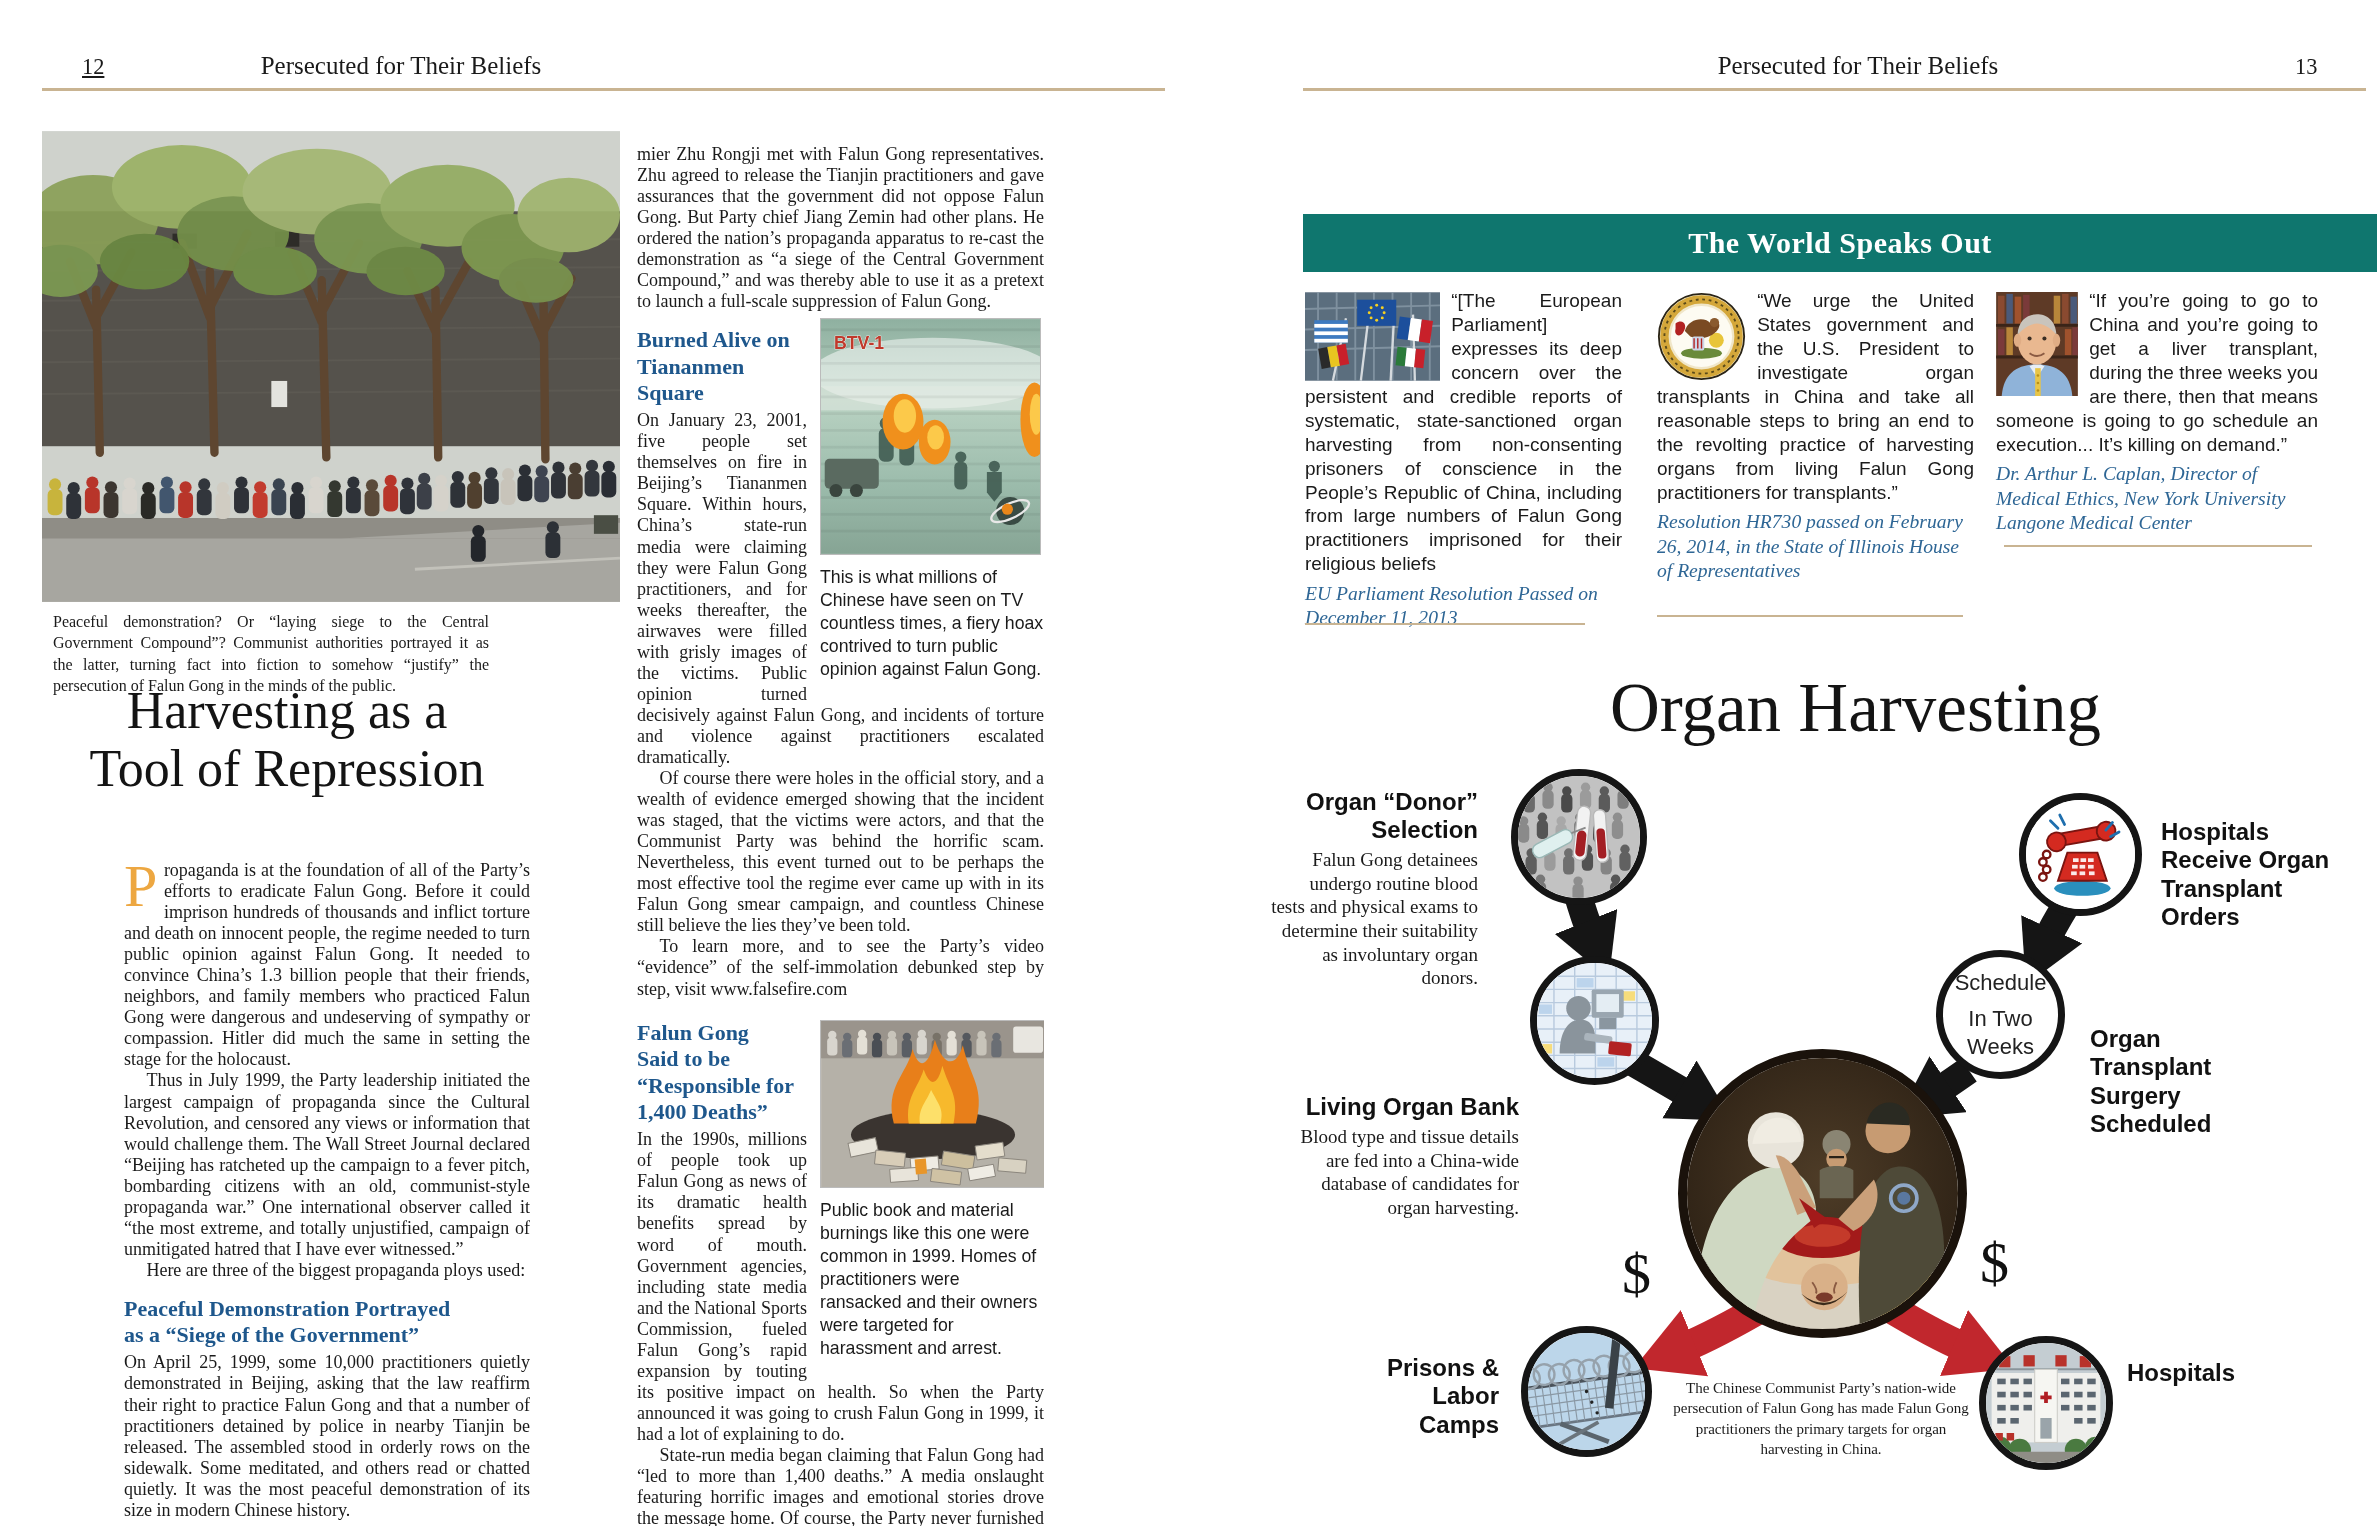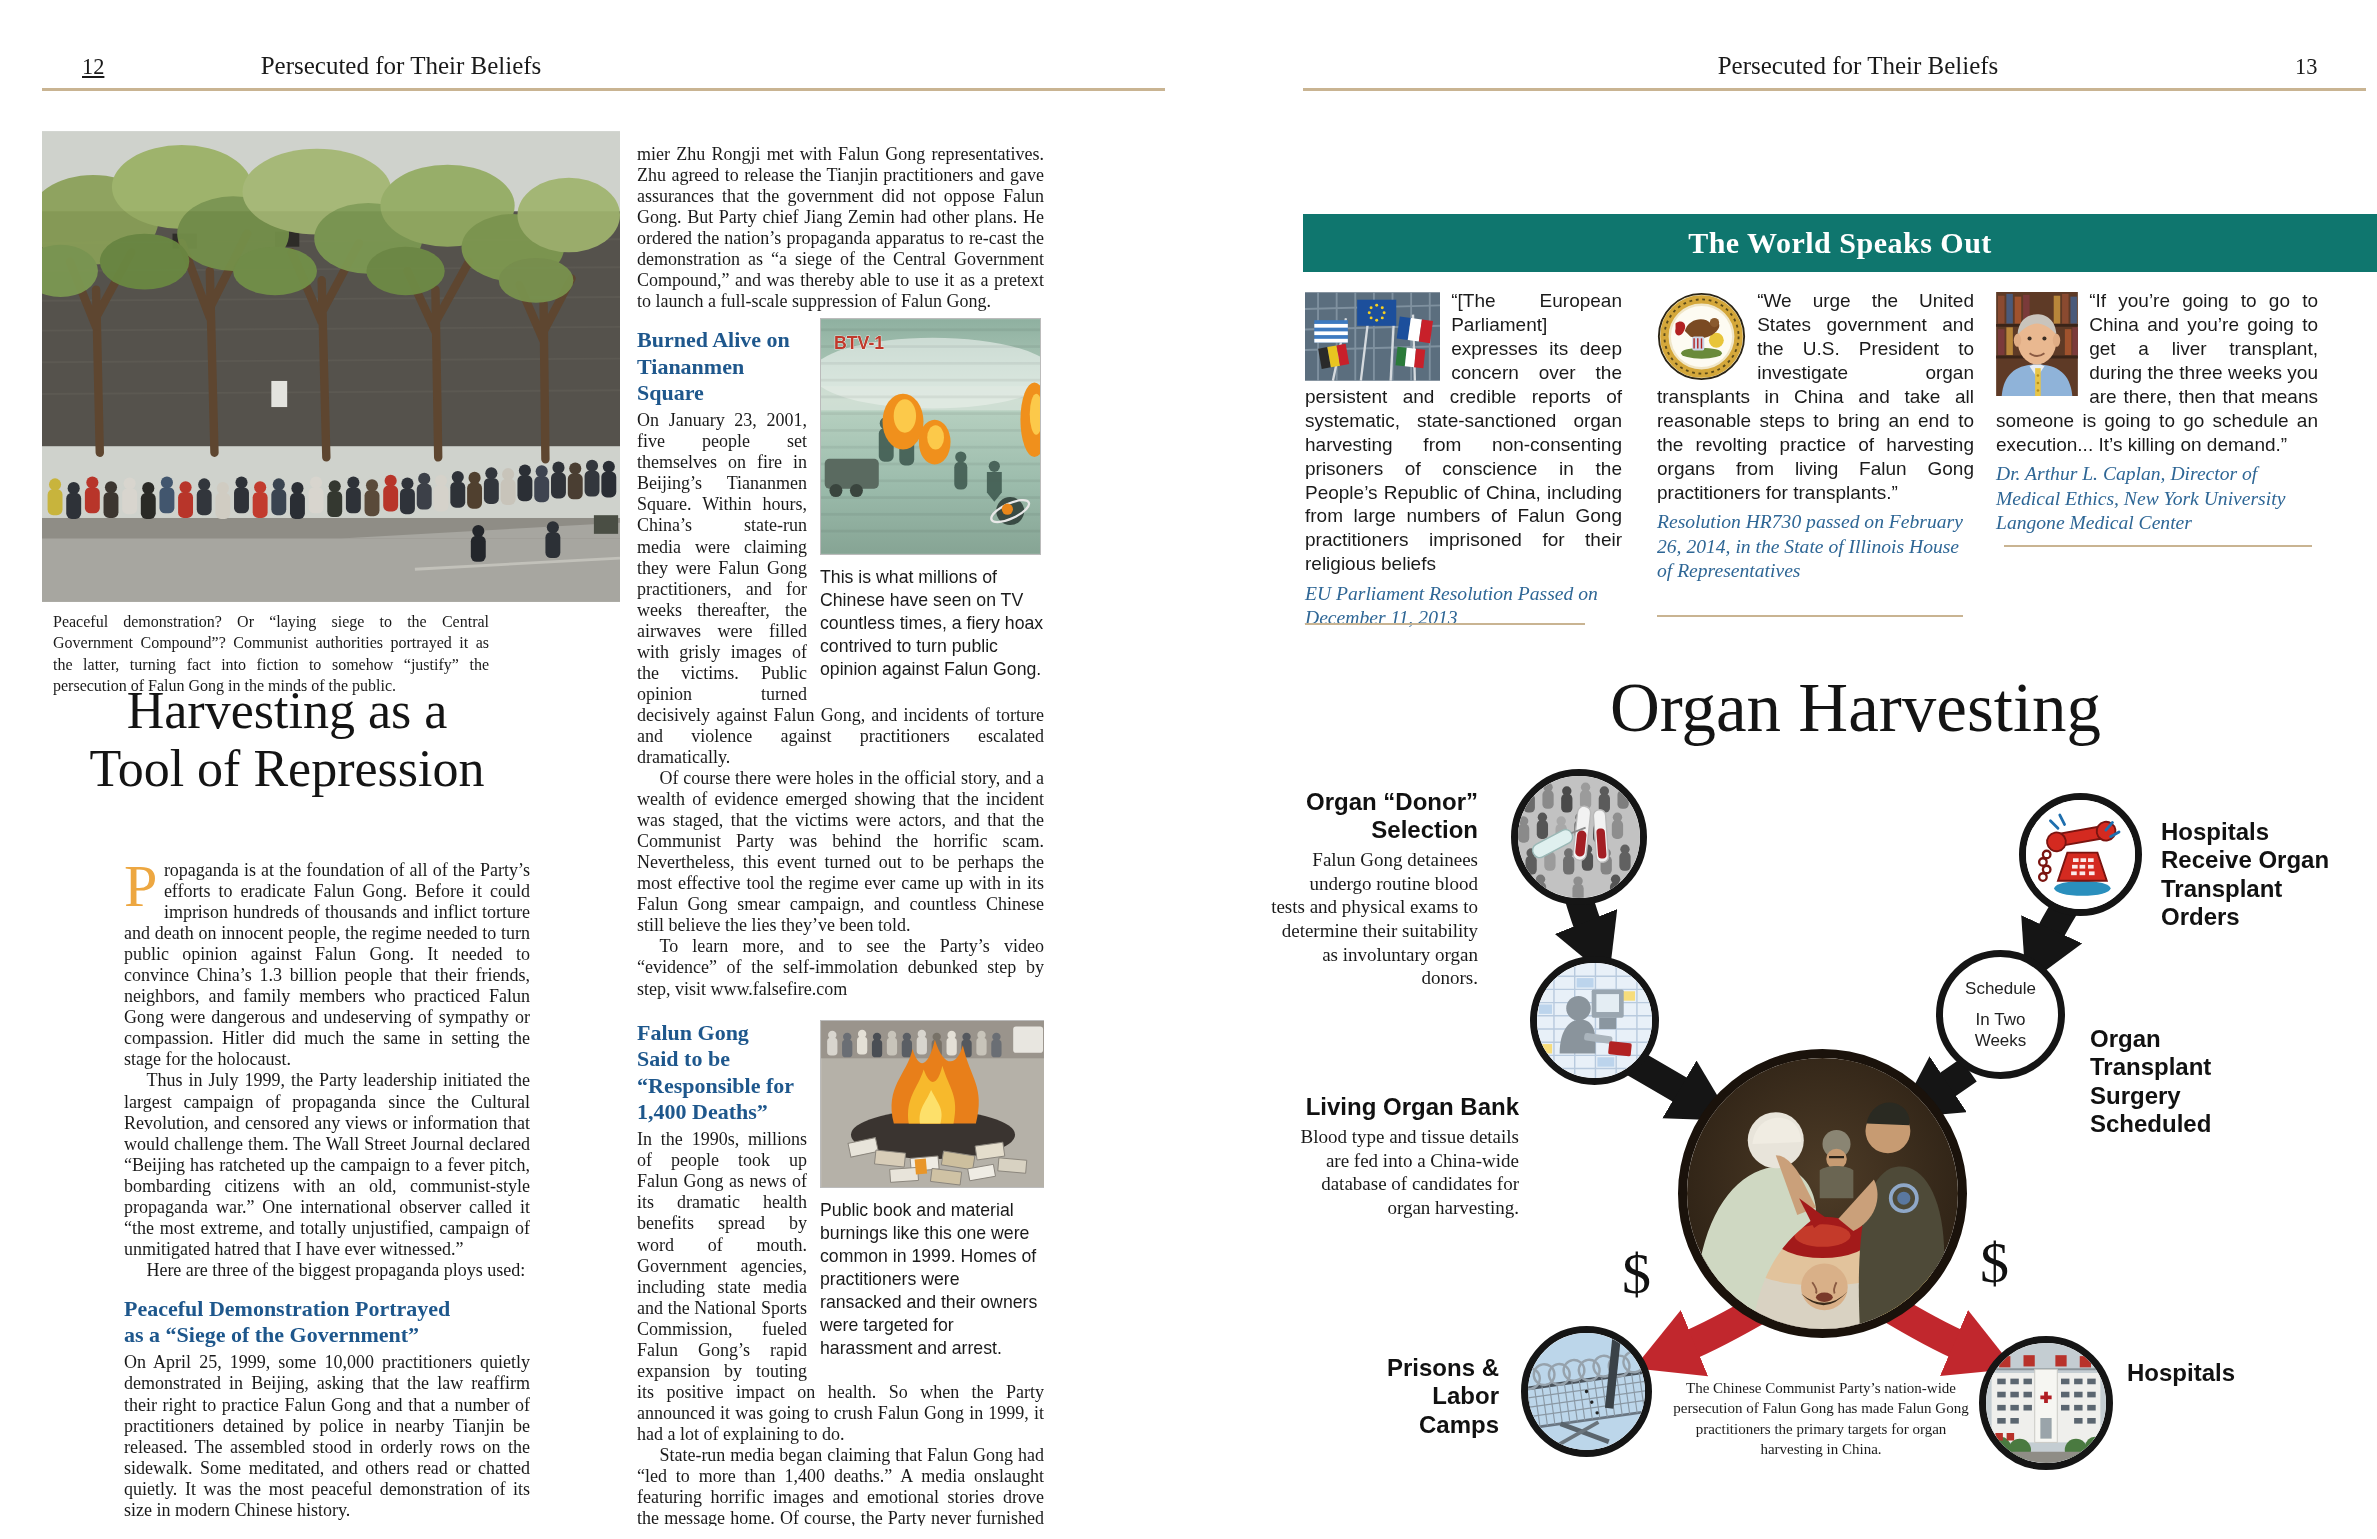--- a/index.html
+++ b/index.html
@@ -32,21 +32,21 @@
     font-size:19.6px;line-height:1.25;margin-top:5.6px;text-align:left;}
   .colrule{height:1.9px;background:#c9b492;}
   .organ-title{text-align:center;font-size:69px;color:#141414;}
   .ig-label{font-family:"Liberation Sans",sans-serif;font-weight:bold;font-size:24px;line-height:1.18;color:#111;}
   .ig-body{font-family:"Liberation Serif",serif;font-weight:normal;font-size:19px;line-height:1.24;color:#1a1a1a;margin-top:3.7px;}
   .t-right{text-align:right;}
   .ig-circle{position:absolute;border-radius:50%;border:7.5px solid #151515;overflow:hidden;
     background:#fff;box-sizing:border-box;}
   .ig-circle svg{display:block;width:100%;height:100%;}
   .schedule-circle{display:flex;flex-direction:column;align-items:center;justify-content:center;
-    font-family:"Liberation Sans",sans-serif;font-size:17px;color:#222;line-height:1.25;}
+    font-family:"Liberation Sans",sans-serif;font-size:22px;color:#222;line-height:1.25;}
   .schedule-circle .s1{margin-bottom:9.3px;}
   .dollar{font-size:58px;color:#111;}
   .bottom-text{font-size:15px;line-height:1.36;text-align:center;}
 </style>
 </head>
 <body>
 
 <div class="spread">
 
   <div class="abs pagenum" style="left:82px;top:54px;text-decoration:underline;">12</div>

